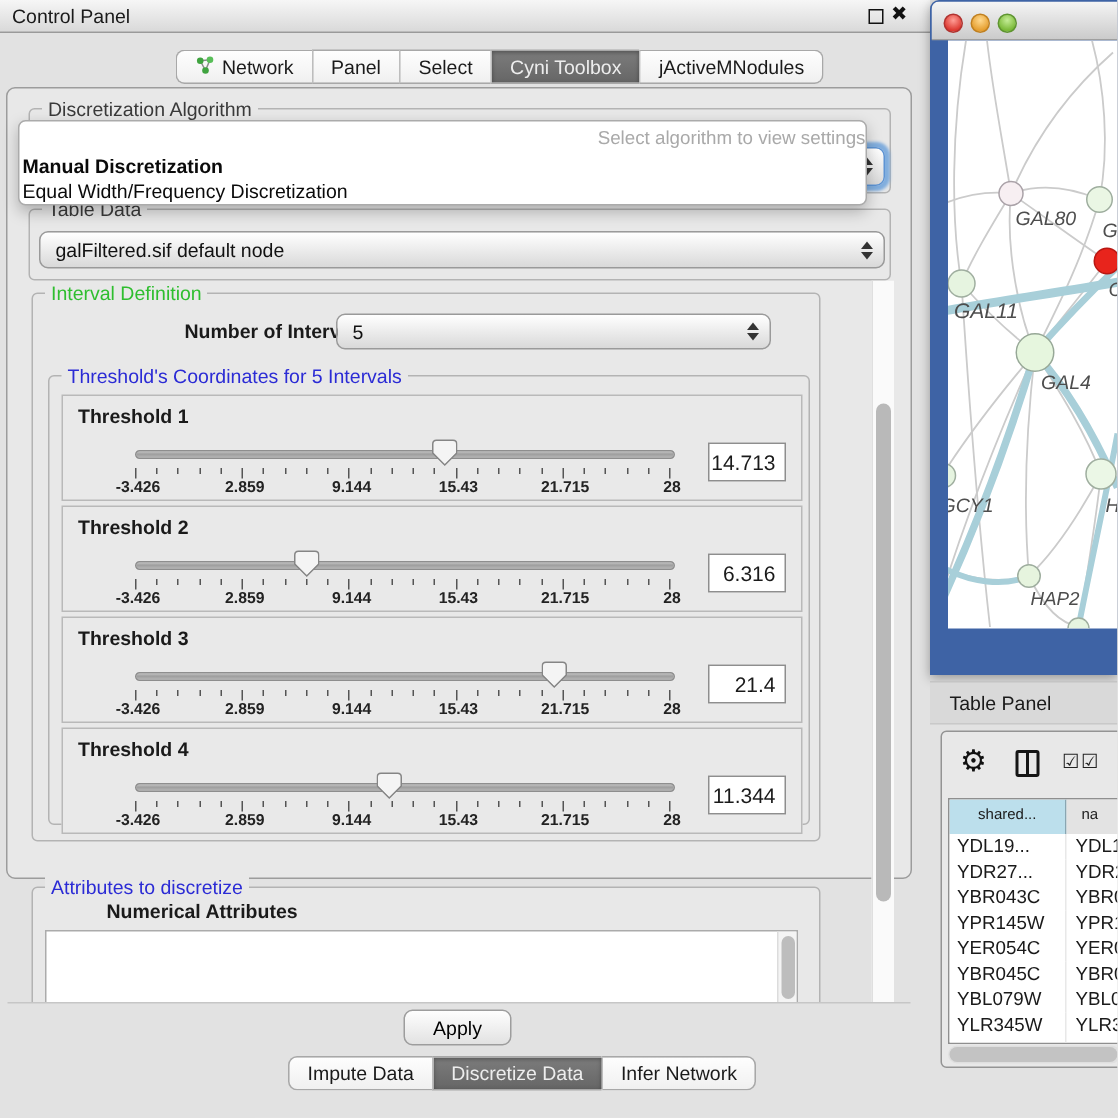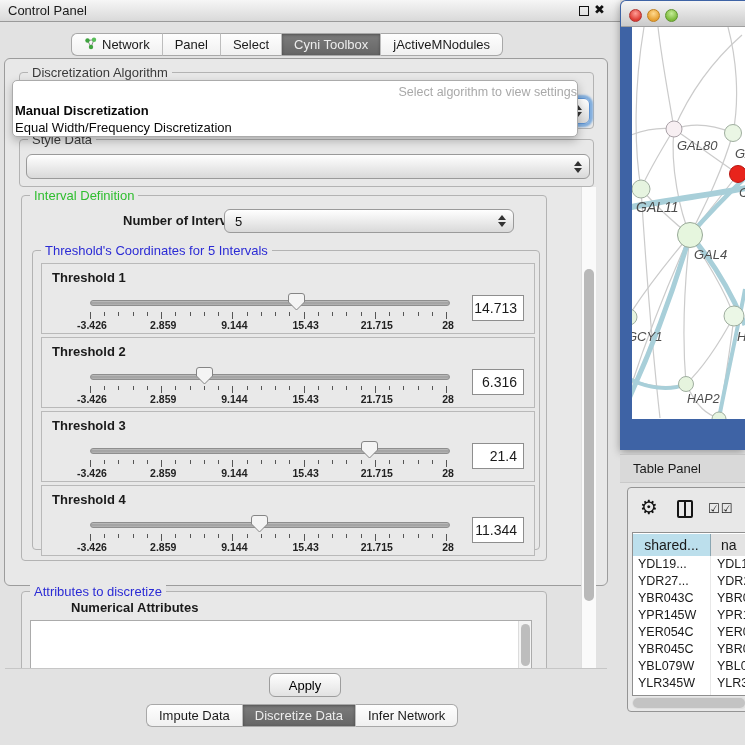--- a/index.html
+++ b/index.html
@@ -14,21 +14,21 @@
   .titlebar .t{position:absolute;left:8px;top:0;line-height:22px;font-size:13px;color:#1a1a1a;}
   .float-ico{position:absolute;left:579px;top:6px;width:10px;height:10px;border:1.5px solid #111;}
   .close-ico{position:absolute;left:594px;top:2px;font-size:13px;font-weight:bold;color:#111;
     font-family:"DejaVu Sans",sans-serif;}
 
   
   .tabrow{display:flex;height:23px;}
   .tab{display:flex;align-items:center;gap:5px;padding:0 12px;font-size:13px;
     background:linear-gradient(#FEFEFE,#F0F0F0);border-top:1px solid #A8A8A8;
     border-bottom:1px solid #A8A8A8;border-left:1px solid #BDBDBD;white-space:nowrap;cursor:default;}
-  .tab:first-child{border-left:1px solid #A8A8A8;border-radius:6px 0 0 6px;}
+  .tab:first-child{border-left:1px solid #A8A8A8;border-radius:6px 0 0 6px;margin-left:46px;}
   .tab:last-child{border-right:1px solid #A8A8A8;border-radius:0 6px 6px 0;}
   .tab.sel{background:linear-gradient(#7C7C7C,#666666);color:#EDEDED;
     box-shadow:inset 0 1px 3px rgba(0,0,0,.35);}
   #top-tabs{left:71px;top:33px;}
   #bottom-tabs{left:146px;top:704px;}
 
   
   .dialog{left:4px;top:58px;width:604px;height:528px;background:#E8E8E8;
     border:1px solid #9C9C9C;border-radius:6px;}
   .group{position:absolute;border:1px solid #B3B3B3;border-radius:4px;}
@@ -107,21 +107,21 @@
     border:1px solid #949494;border-radius:4px 0 0 4px;}
   .gear{position:absolute;left:12px;top:7px;font-size:20px;color:#111;
     font-family:"DejaVu Sans",sans-serif;}
   .colico{position:absolute;left:49px;top:12px;width:16px;height:18px;border:2px solid #151515;
     border-radius:2px;}
   .colico div{position:absolute;left:50%;top:0;bottom:0;width:2px;margin-left:-1px;background:#151515;}
   .checks{position:absolute;left:80px;top:13px;font-size:13px;letter-spacing:1px;color:#222;
     font-family:"DejaVu Sans",sans-serif;}
   .tbl{position:absolute;left:4px;top:44px;width:114px;height:164px;border:1px solid #8F8F8F;
     border-right:none;overflow:hidden;background:#FFF;}
-  .thead{display:flex;height:23px;font-size:14px;align-items:center;}
+  .thead{display:flex;height:23px;font-size:10px;}
   .th1{width:78px;background:#BCDFEC;border-right:1px solid #8AA6B2;text-align:center;
     line-height:22px;overflow:hidden;white-space:nowrap;}
   .th2{flex:1;background:#E3E3E3;line-height:22px;padding-left:10px;overflow:hidden;white-space:nowrap;}
   .tbody{height:141px;overflow:hidden;background:#FFF;}
   .trow{display:flex;height:17px;font-size:12.5px;}
   .td1{width:78px;padding-left:5px;border-right:1px solid #E8E8E8;overflow:hidden;white-space:nowrap;line-height:17px;}
   .td2{flex:1;padding-left:6px;overflow:hidden;white-space:nowrap;line-height:17px;}
   .hscroll{position:absolute;left:4px;top:209px;width:115px;height:12px;background:#DFDFDF;border-radius:6px;}
   .hscroll .thumbbar{position:absolute;left:1px;top:1px;width:112px;height:10px;background:#C3C3C3;border-radius:5px;}
 </style>
@@ -165,22 +165,23 @@
   <div class="abs dialog">
 
     <div class="group" style="left:14px;top:13px;width:575px;height:57px;">
       <span class="gtitle gt-dark">Discretization Algorithm</span>
       <div class="combo focused" style="left:6px;top:25px;width:564px;height:26px;">
         <span class="arrows"></span>
       </div>
     </div>
 
     <div class="group" style="left:14px;top:80px;width:575px;height:48px;">
-      <span class="gtitle gt-dark">Style Data</span>
+      <span class="gtitle gt-dark">Table Data</span>
       <div class="combo" style="left:6px;top:14px;width:564px;height:25px;">
+        <span class="cv">galFiltered.sif default node</span>
         <span class="arrows"></span>
       </div>
     </div>
 
     <div class="viewport">
 
       <div class="group" style="left:6px;top:8px;width:526px;height:366px;">
         <span class="gtitle gt-green">Interval Definition</span>
         <span class="numlabel" style="left:60px;top:17px;">Number of Intervals</span>
         <div class="combo" style="left:202px;top:13px;width:290px;height:24px;">

